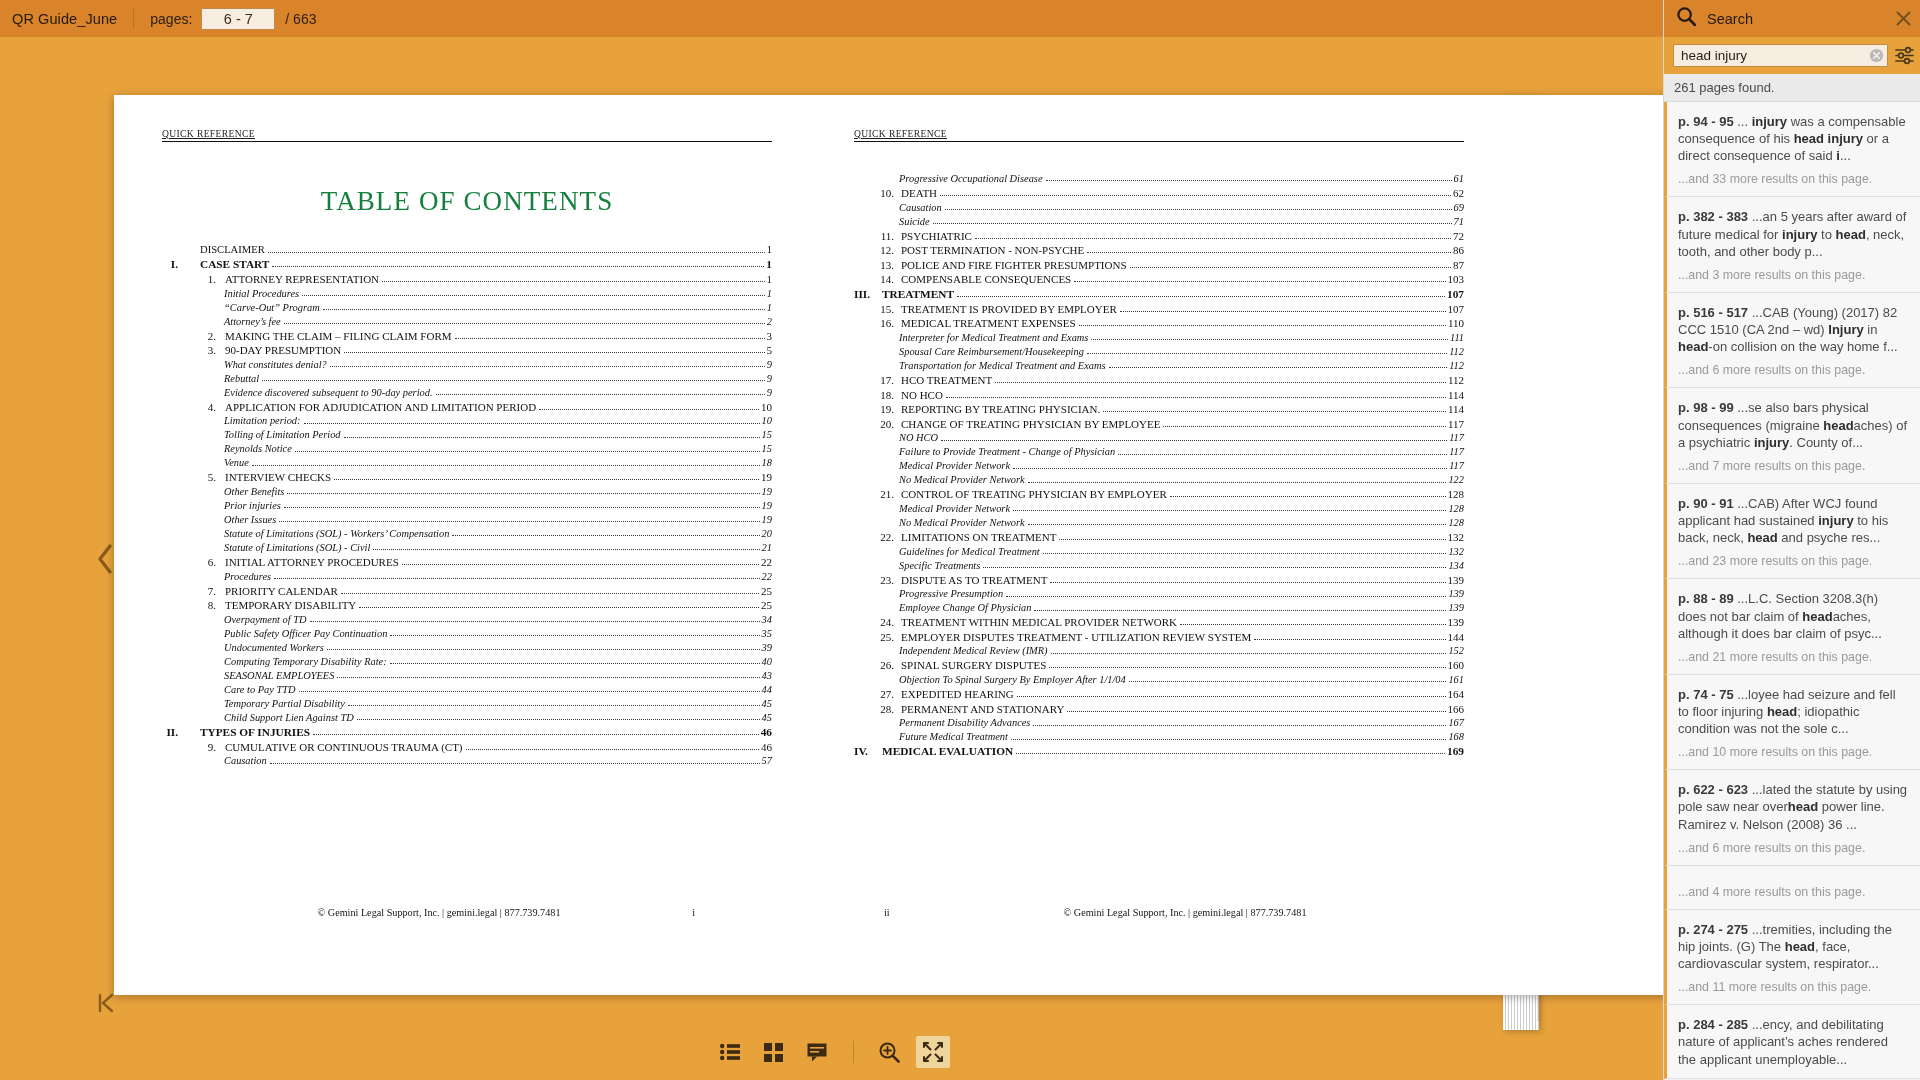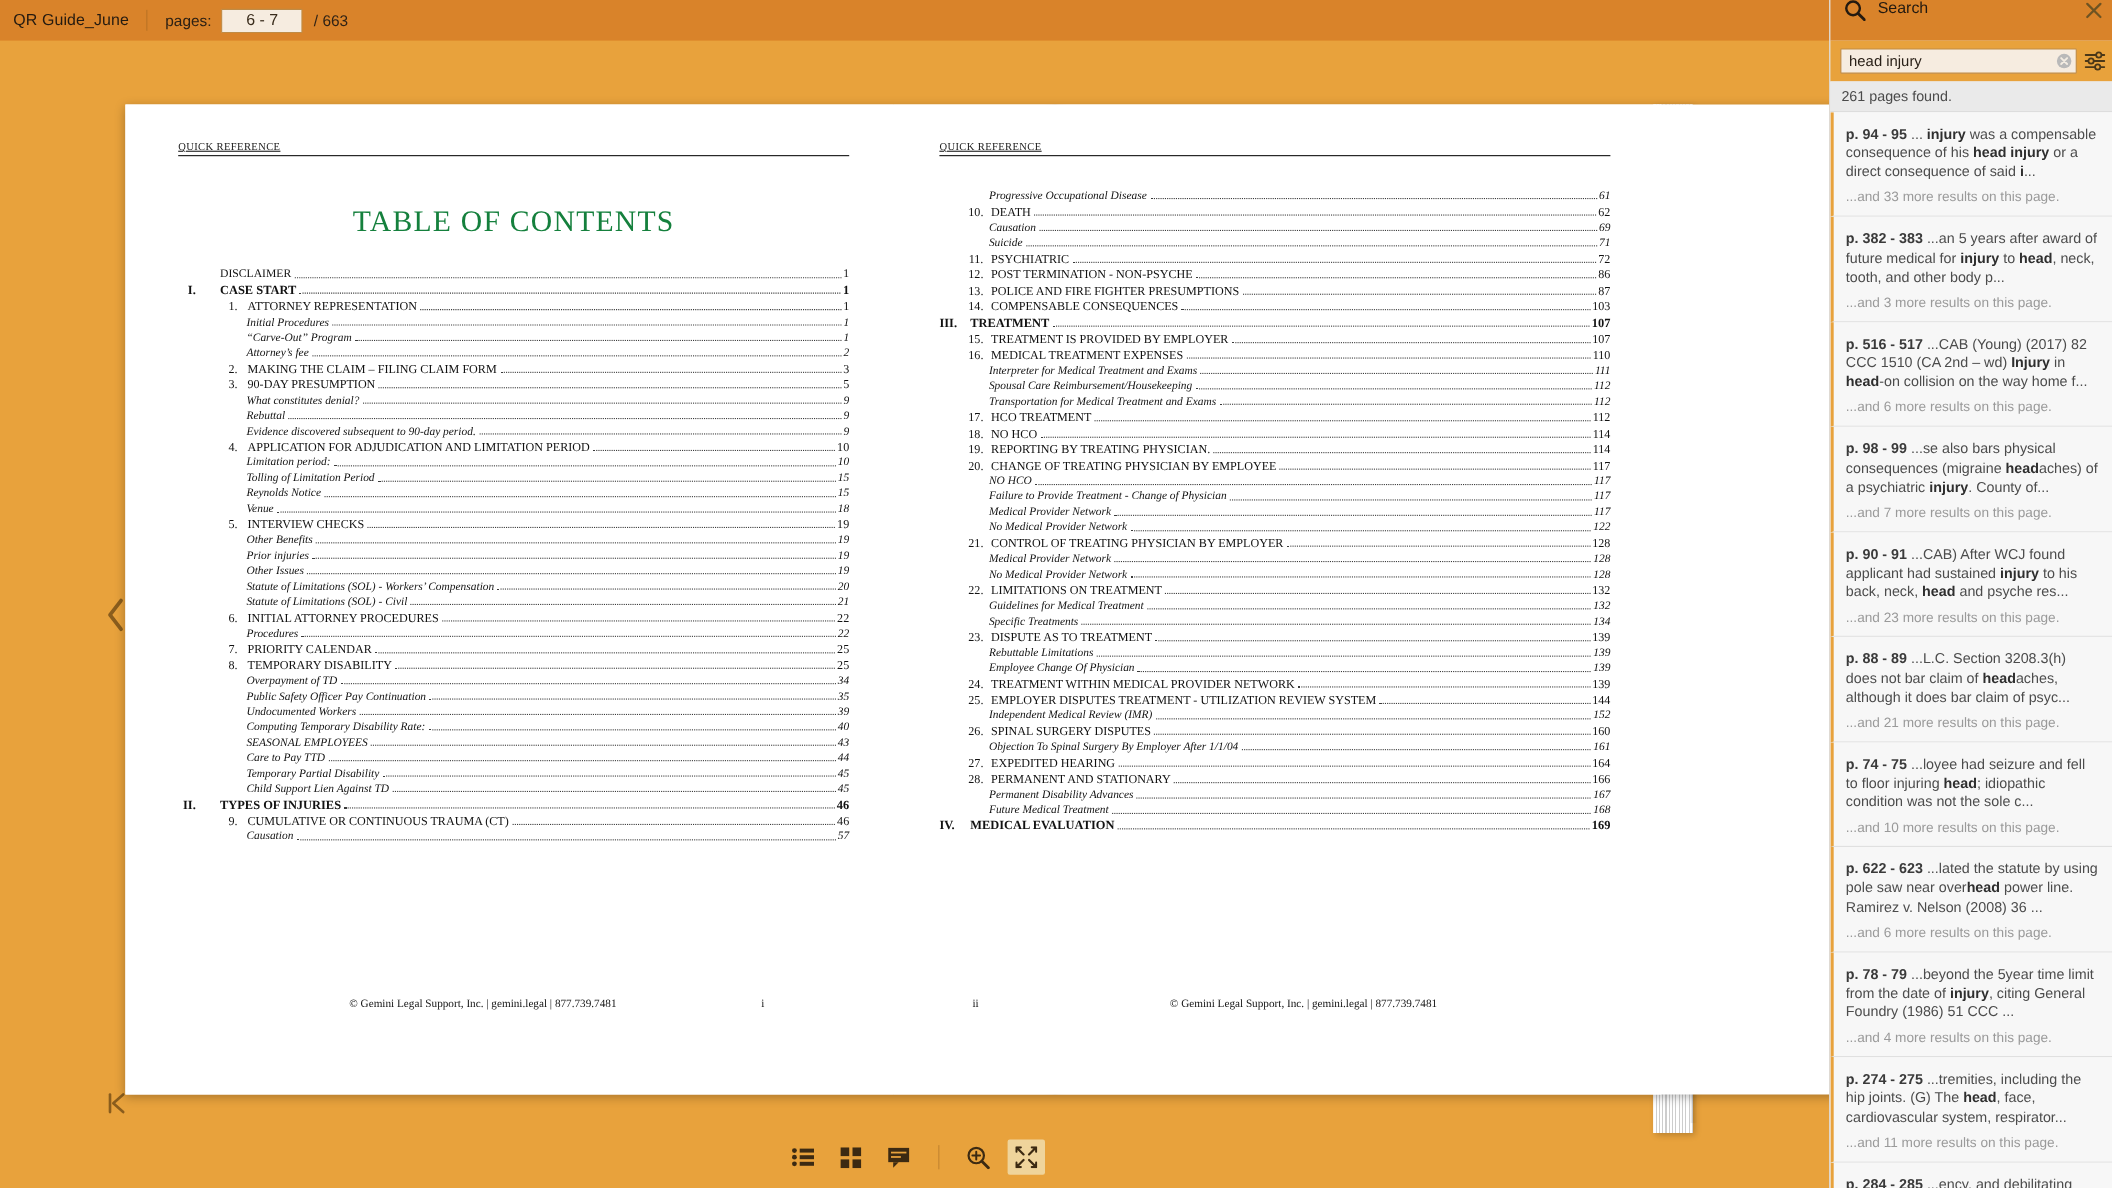--- a/index.html
+++ b/index.html
@@ -206,21 +206,21 @@
 
   
   .search-panel {
     position: absolute; right: 0; top: 0;
     width: 257px; height: 1080px;
     background: #f2f2f2;
     border-left: 1px solid #d8d8d8;
   }
   .sp-head {
     height: 37px; background: #d9832a;
-    display: flex; 
+    display: flex; align-items: center;
     padding: 0 8px 0 13px;
     color: #231a10;
   }
   .sp-head .sp-title { font-size: 14.5px; margin-left: 11px; flex: 1 1 auto; }
   .sp-close { cursor: pointer; width: 18px; height: 18px;
               display:flex;align-items:center;justify-content:center; }
 
   .sp-searchrow {
     height: 37px; background: #e8a23c;
     display: flex; align-items: center;
@@ -686,21 +686,21 @@
                 <span class="leader"></span>
                 <span class="toc-page">134</span>
               </div>
               <div class="toc-row lvl-num">
                 <span class="toc-num">23.</span>
                 <span class="toc-label">DISPUTE AS TO TREATMENT</span>
                 <span class="leader"></span>
                 <span class="toc-page">139</span>
               </div>
               <div class="toc-row lvl-sub">
-                <span class="toc-label">Rebuttable Limitations</span>
+                <span class="toc-label">Progressive Presumption</span>
                 <span class="leader"></span>
                 <span class="toc-page">139</span>
               </div>
               <div class="toc-row lvl-sub">
                 <span class="toc-label">Employee Change Of Physician</span>
                 <span class="leader"></span>
                 <span class="toc-page">139</span>
               </div>
               <div class="toc-row lvl-num">
                 <span class="toc-num">24.</span>
@@ -879,21 +879,20 @@
         </div>
         <div class="sp-item">
           <div class="snippet"><span class="pno">p. 74 - 75</span> ...loyee had seizure and fell to floor injuring <b>head</b>; idiopathic condition was not the sole c...</div>
           <div class="more">...and 10 more results on this page.</div>
         </div>
         <div class="sp-item">
           <div class="snippet"><span class="pno">p. 622 - 623</span> ...lated the statute by using pole saw near over<b>head</b> power line. Ramirez v. Nelson (2008) 36 ...</div>
           <div class="more">...and 6 more results on this page.</div>
         </div>
         <div class="sp-item">
-          <div class="snippet"><span class="pno">p. 78 - 79</span> ...beyond the 5year time limit from the date of <b>injury</b>, citing General Foundry (1986) 51 CCC ...</div>
           <div class="more">...and 4 more results on this page.</div>
         </div>
         <div class="sp-item">
           <div class="snippet"><span class="pno">p. 274 - 275</span> ...tremities, including the hip joints. (G) The <b>head</b>, face, cardiovascular system, respirator...</div>
           <div class="more">...and 11 more results on this page.</div>
         </div>
         <div class="sp-item">
           <div class="snippet"><span class="pno">p. 284 - 285</span> ...ency, and debilitating nature of applicant’s aches rendered the applicant unemployable...</div>
         </div>
       </div>

